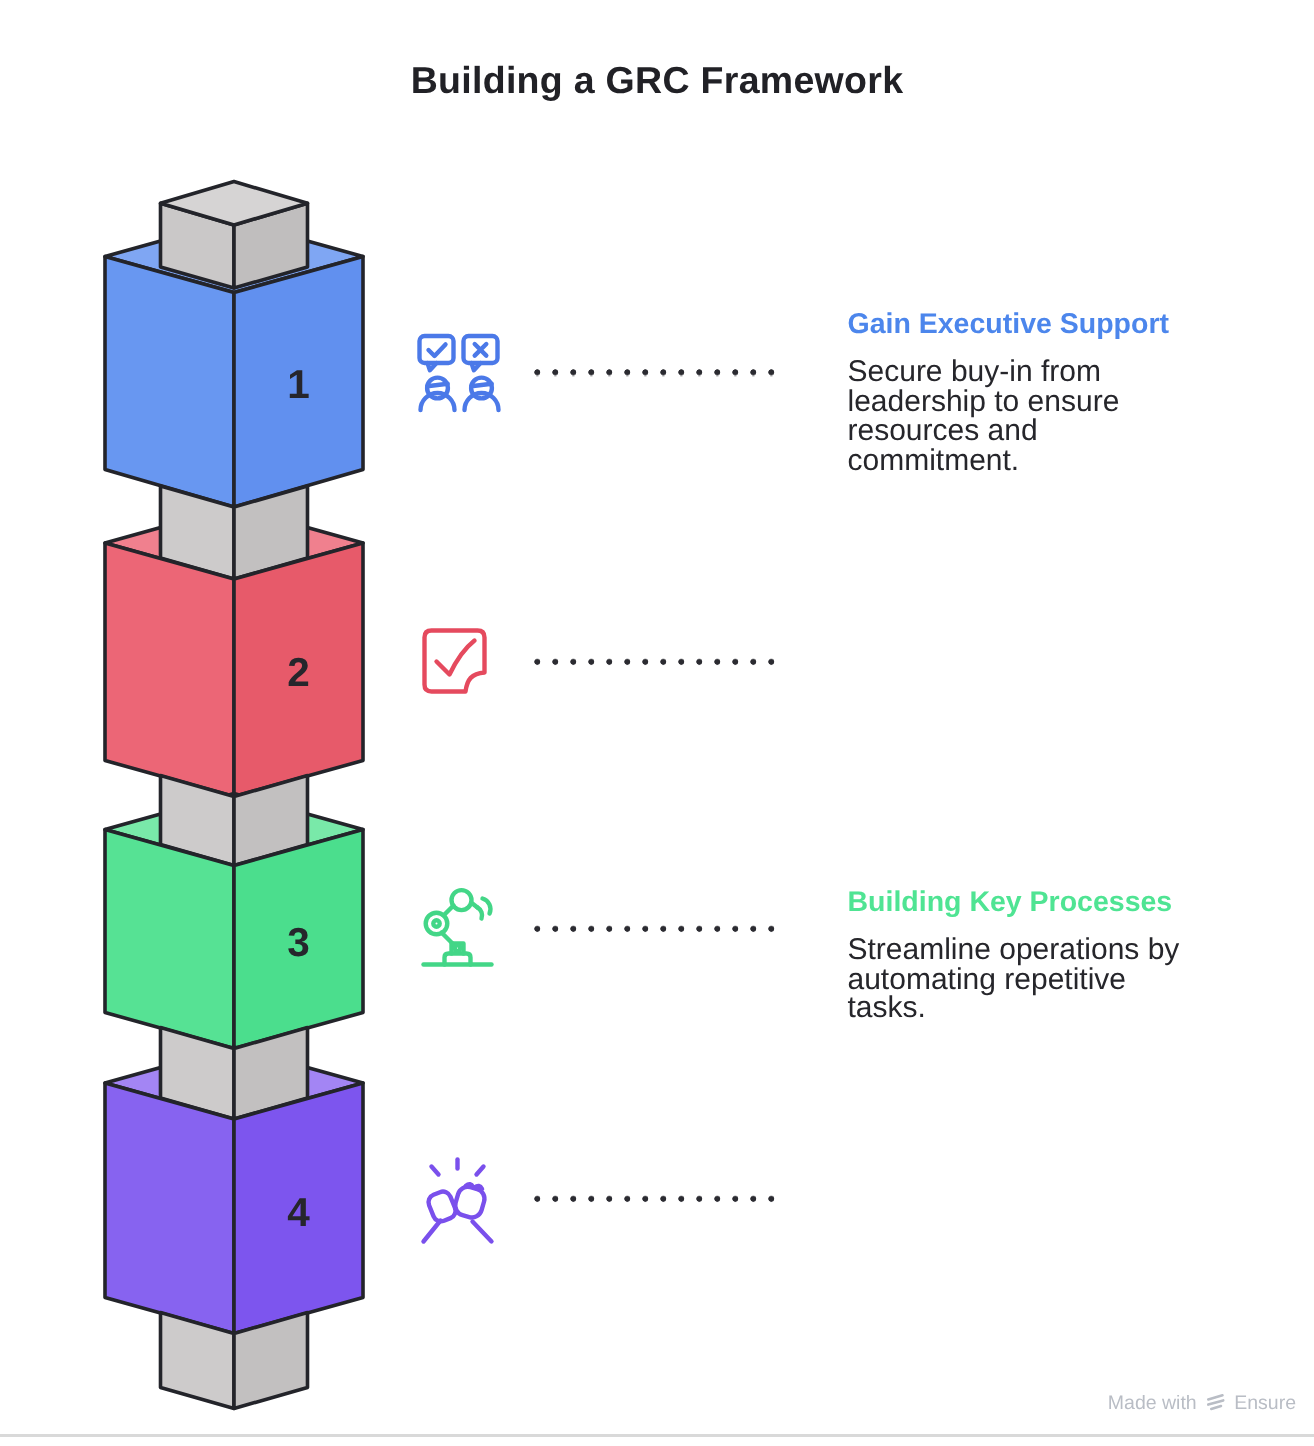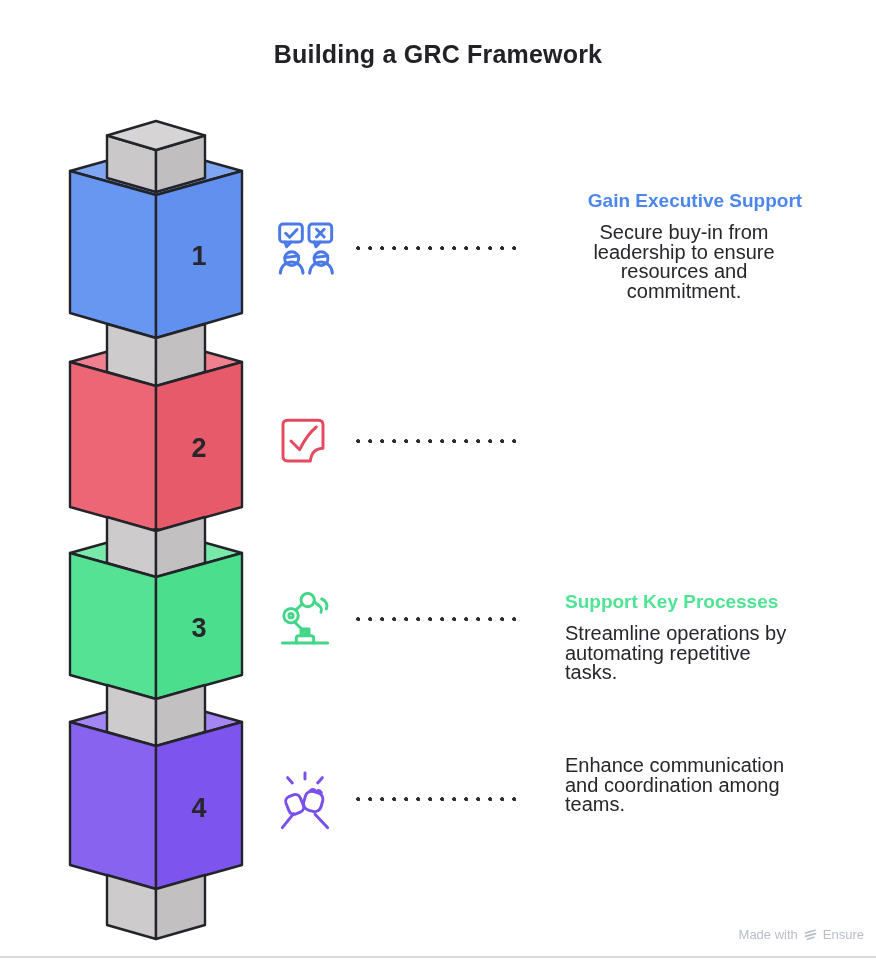--- a/index.html
+++ b/index.html
@@ -96,21 +96,21 @@
       <path d="M32.6,8.5 l5.8,5.8 m0,-5.8 l-5.8,5.8"></path>
       <circle cx="14" cy="30.5" r="5.2"></circle>
       <path d="M8.9,29.6 L19.1,28.4"></path>
       <path d="M5.5,41.5 a8.5,8.5 0 0 1 17,0"></path>
       <circle cx="36" cy="30.5" r="5.2"></circle>
       <path d="M30.9,29.6 L41.1,28.4"></path>
       <path d="M27.5,41.5 a8.5,8.5 0 0 1 17,0"></path>
     </svg>
   </div>
   <div class="dots" style="left:356px; top:246px;"></div>
-  <div class="step-text" style="left:565px; top:189px;text-align:center;">
+  <div class="step-text" style="left:565px; top:205px;">
     <h2 style="color: rgb(76, 134, 236);">Gain Executive Support</h2>
     <p>Secure buy-in from leadership to ensure resources and commitment.</p>
   </div>
 
   <div class="step-icon" style="left:273px; top:411px;">
     <svg viewBox="0 0 48 48" style="stroke: rgb(229, 74, 94);">
       <path d="M11,7 H34 Q37.5,7 37.5,10.5 V28 C31,28.5 28.8,31.5 28,37.5 H11 Q7.5,37.5 7.5,34 V10.5 Q7.5,7 11,7 Z"></path>
       <path d="M13.5,22.5 L20,29 Q25.5,17.5 32.5,12"></path>
     </svg>
   </div>
@@ -127,41 +127,40 @@
       <circle cx="13.5" cy="21.5" r="1.6"></circle>
       <path d="M17,17.5 L22,12.5"></path>
       <circle cx="26" cy="9.8" r="5"></circle>
       <path d="M30.8,11 L34,13.5"></path>
       <path d="M36.5,9 a5.5,5.5 0 0 1 3.5,7.5"></path>
       <path d="M34,13.5 a4.5,4.5 0 0 1 2,5.5"></path>
     </svg>
   </div>
   <div class="dots" style="left:356px; top:617px;"></div>
   <div class="step-text" style="left:565px; top:590px;">
-    <h2 style="color: rgb(79, 228, 147);">Support Key Processes</h2>
+    <h2 style="color: rgb(79, 228, 147);">Building Key Processes</h2>
     <p>Streamline operations by automating repetitive tasks.</p>
   </div>
 
   <div class="step-icon" style="left:273px; top:769px;">
     <svg viewBox="0 0 48 48" style="stroke: rgb(122, 80, 236);">
       <path d="M24,7.5 V3"></path>
       <path d="M14.5,10.5 L11,6.5"></path>
       <path d="M33.5,10.5 L37,6.5"></path>
       <path d="M7,44 L15.5,33.5"></path>
       <path d="M41,44 L31.5,34"></path>
       <rect x="10.5" y="19.5" width="11.5" height="14" rx="4" transform="rotate(-22 16.2 26.5)"></rect>
       <g transform="rotate(16 30 24)">
         <rect x="23.5" y="17" width="13.5" height="14.5" rx="5"></rect>
         <path d="M26,17 q1.8,-2.6 3.8,-0.4 M30.5,16.6 q1.8,-2.6 3.8,-0.4"></path>
       </g>
     </svg>
   </div>
   <div class="dots" style="left:356px; top:797px;"></div>
   <div class="step-text" style="left:565px; top:756px;">
-    <p>Enhance communication and coordination among teams.</p>
   </div>
 
   <div class="footer">
     <span>Made with</span>
     <svg viewBox="0 0 15 15">
       <path d="M2.5,6 L12,3.2"></path>
       <path d="M2.5,9.4 L12.5,6.6"></path>
       <path d="M4.5,12.3 L11,10.3"></path>
     </svg>
     <span>Ensure</span>

